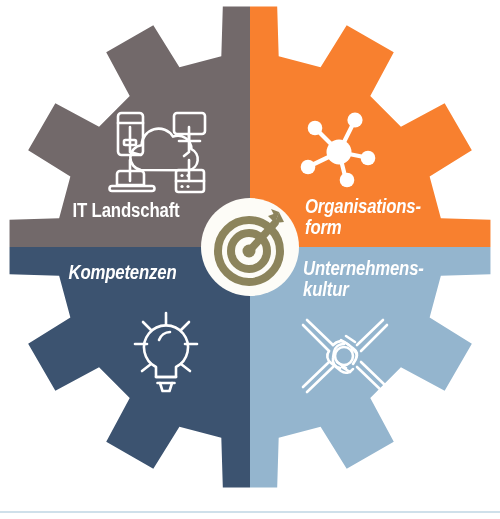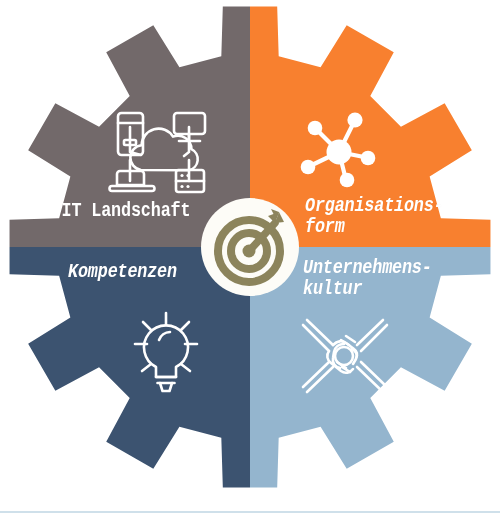--- a/index.html
+++ b/index.html
@@ -3,21 +3,21 @@
 <meta charset="utf-8">
 <style>
   html,body{margin:0;padding:0;}
   body{
     width:500px;height:519px;
     background:#ffffff;
     font-family:"Liberation Sans", sans-serif;
     overflow:hidden;
     position:relative;
   }
-  #stage{position:absolute;left:0;top:0;width:500px;height:519px;font-family:Liberation Mono, monospace;}
+  #stage{position:absolute;left:0;top:0;width:500px;height:519px;}
   #gearSvg{position:absolute;left:0;top:0;width:500px;height:519px;display:block;}
   .label{
     position:absolute;
     color:#ffffff;
     font-weight:bold;
     line-height:1.08;
     white-space:pre-line;
     letter-spacing:-0.2px;
     text-shadow:0 0 1px rgba(0,0,0,0.07);
   }

